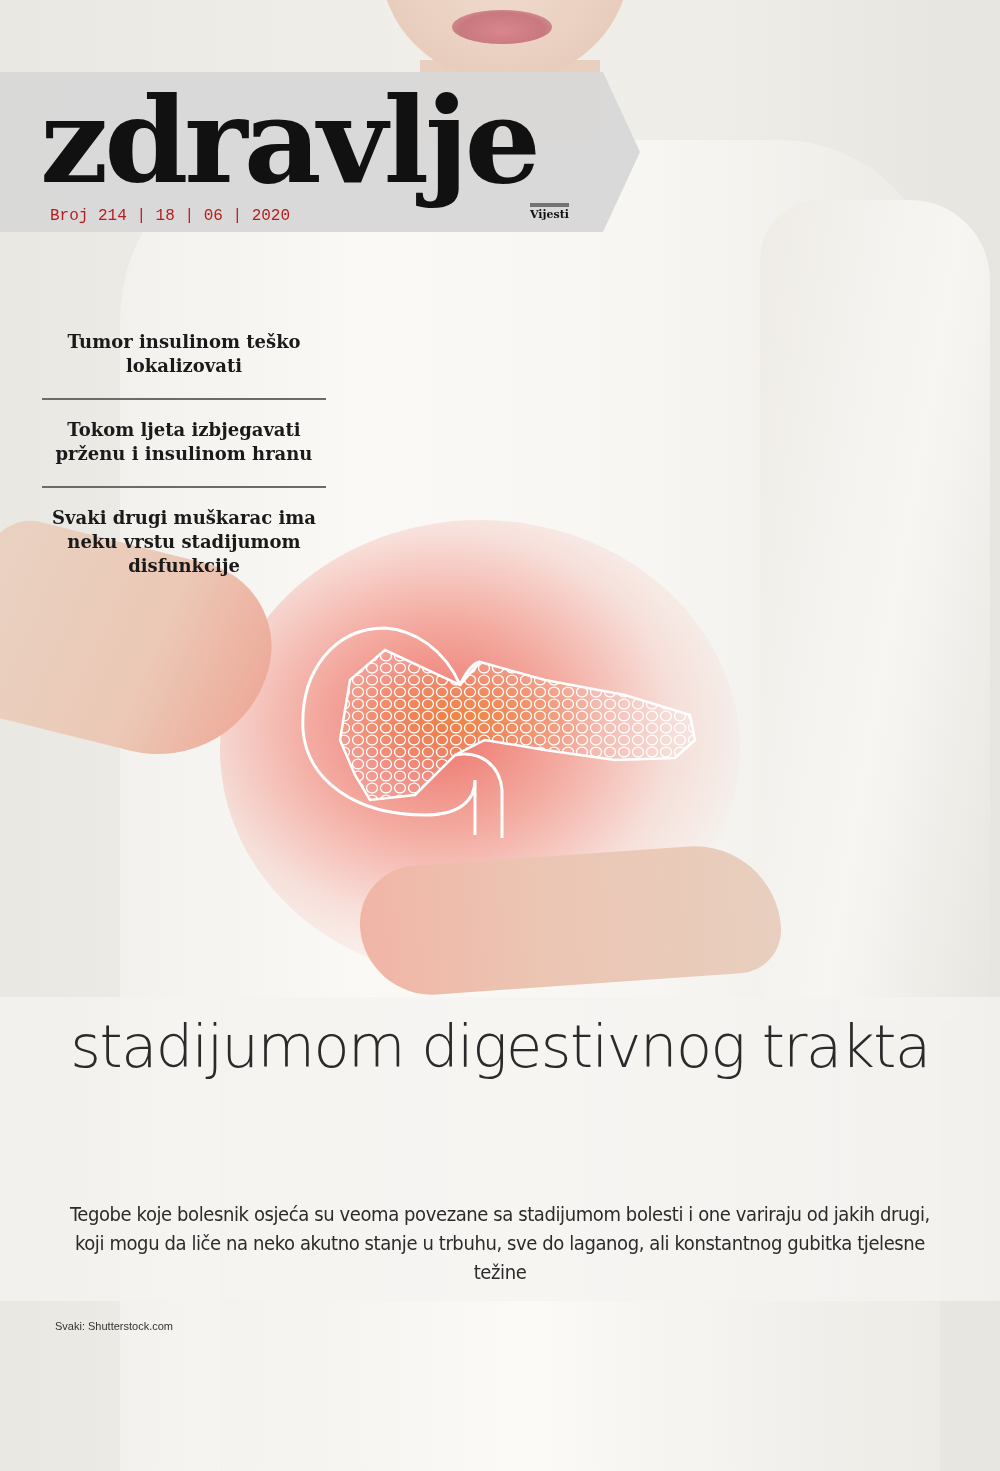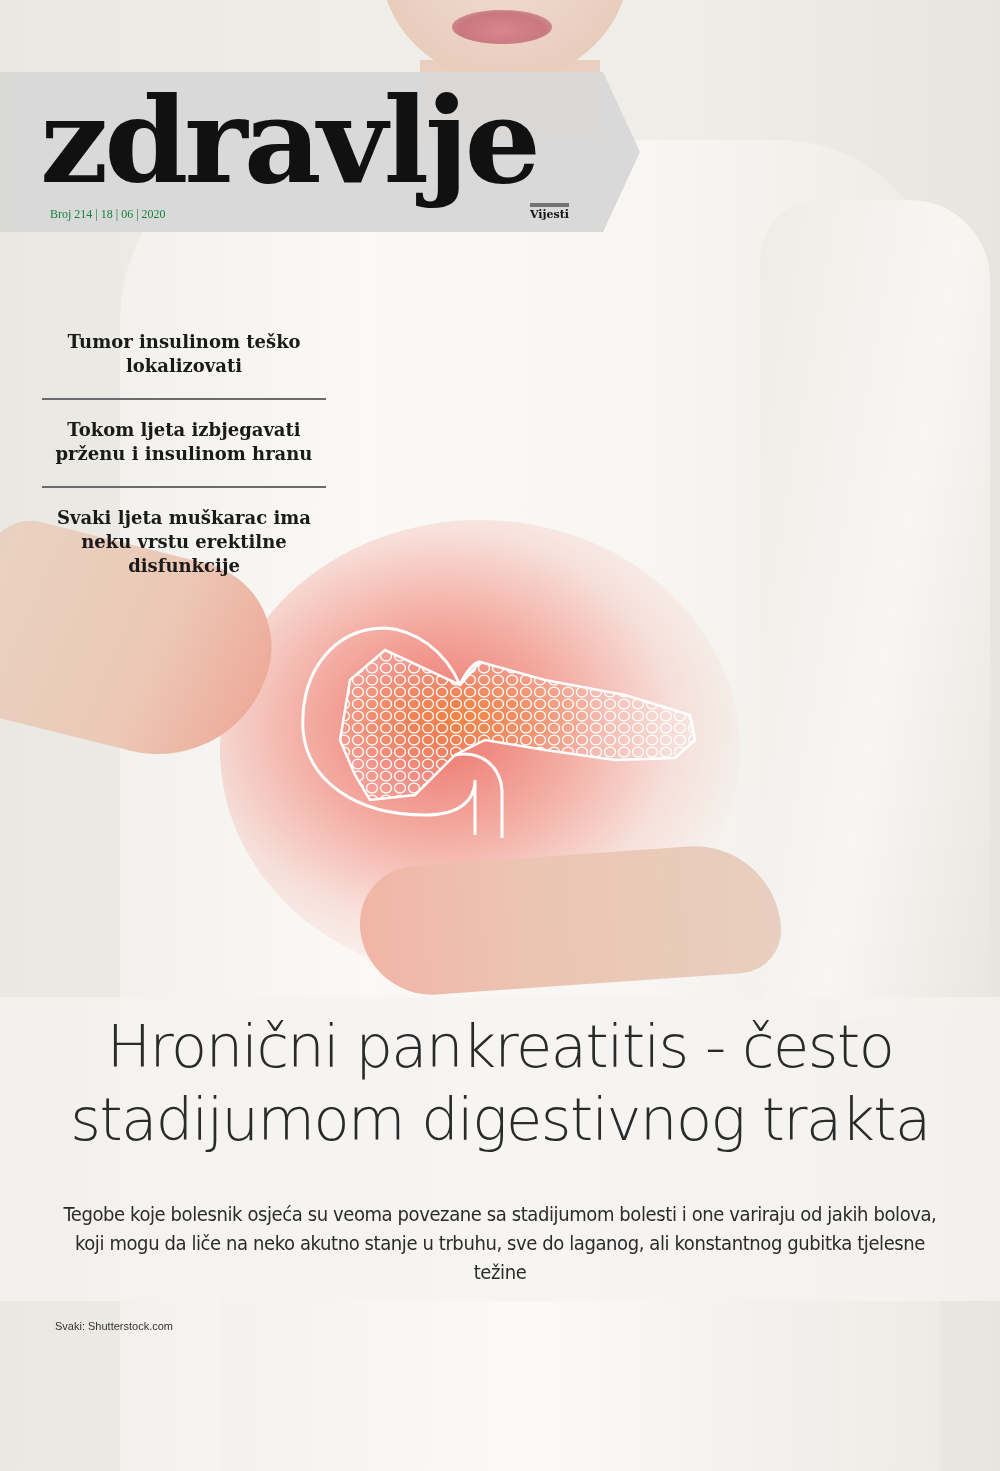--- a/index.html
+++ b/index.html
@@ -12,21 +12,21 @@
   .shirt{position:absolute;left:120px;top:140px;width:820px;height:1400px;border-radius:180px 160px 0 0;background:linear-gradient(90deg,#f2f1ed 0%,#faf9f6 30%,#f7f6f2 65%,#ecebe6 100%);}
   .sleeve{position:absolute;left:760px;top:200px;width:230px;height:820px;border-radius:60px 80px 40px 40px;background:linear-gradient(100deg,#efece6 0%,#f7f6f3 55%,#e8e6e0 100%);}
   .glow{position:absolute;left:220px;top:520px;width:520px;height:460px;border-radius:50%;background:radial-gradient(ellipse at 42% 45%,rgba(235,90,80,.85) 0%,rgba(240,120,105,.6) 30%,rgba(245,170,160,.3) 55%,rgba(250,220,215,0) 75%);}
   .hand-left{position:absolute;left:-30px;top:545px;width:300px;height:200px;border-radius:60px 120px 160px 40px;background:linear-gradient(100deg,#e9d2c2 0%,#ecc8b6 60%,#eea796 100%);transform:rotate(14deg);}
   .hand-bottom{position:absolute;left:360px;top:855px;width:420px;height:130px;border-radius:80px 120px 60px 100px;background:linear-gradient(90deg,#f1b5a6 0%,#ecc4b2 40%,#e8cfbf 100%);transform:rotate(-4deg);}
   .pants{position:absolute;left:220px;top:1000px;width:620px;height:471px;background:linear-gradient(90deg,#f3f2ee,#fbfaf7,#efeeea);}
   .pancreas{position:absolute;left:295px;top:590px;width:410px;height:250px;}
 
   .banner{position:absolute;left:0;top:72px;width:640px;height:160px;background:#d8d8d8;clip-path:polygon(0 0,603px 0,640px 80px,603px 160px,0 160px);opacity:.97;}
   .masthead{position:absolute;left:40px;top:82px;font-family:"DejaVu Serif",serif;font-weight:bold;font-size:118px;letter-spacing:-4px;line-height:1;color:#111;transform:scaleX(1.02);transform-origin:left;}
-  .issue{position:absolute;left:50px;top:207px;font-family:Liberation Serif, serif;font-size:12px;color:#15803d;}
+  .issue{position:absolute;left:50px;top:207px;font-family:Liberation Mono, monospace;font-size:16px;color:#b91c1c;}
   .brand{position:absolute;left:530px;top:203px;font-family:"DejaVu Serif",serif;font-weight:bold;font-size:11px;color:#111;border-top:4px solid #737373;padding-top:1px;}
 
   .teasers{position:absolute;left:42px;top:282px;width:284px;margin-top:48px;}
   .teaser{font-family:"DejaVu Serif",serif;font-weight:bold;font-size:18px;line-height:24px;color:#1a1a1a;text-align:center;padding:0 0 20px 0;}
   .teaser-divider{height:2px;background:#6b6b6b;margin:0 0 18px 0;}
 
   .headline-band{position:absolute;left:0;top:997px;width:1000px;height:304px;background:rgba(245,244,241,.78);}
   .headline{position:absolute;left:40px;top:1010px;width:920px;text-align:center;font-family:"DejaVu Sans",sans-serif;font-weight:200;font-size:59px;line-height:73px;color:#2a2a2a;letter-spacing:-1.5px;-webkit-text-stroke:0;}
   .subhead{position:absolute;left:60px;top:1200px;width:880px;text-align:center;font-family:"DejaVu Sans Condensed","DejaVu Sans",sans-serif;font-size:20px;line-height:29px;color:#2b2b2b;letter-spacing:-.4px;}
   .credit{position:absolute;left:55px;top:1320px;font-size:11px;color:#333;}
@@ -66,22 +66,21 @@
 <div class="banner"></div>
 <div class="masthead">zdravlje</div>
 <div class="issue">Broj 214 | 18 | 06 | 2020</div>
 <div class="brand">Vijesti</div>
 
 <div class="teasers">
   <div class="teaser">Tumor insulinom teško lokalizovati</div>
   <div class="teaser-divider"></div>
   <div class="teaser">Tokom ljeta izbjegavati prženu i insulinom hranu</div>
   <div class="teaser-divider"></div>
-  <div class="teaser">Svaki ljeta muškarac ima neku vrstu erektilne disfunkcije</div>
+  <div class="teaser">Svaki drugi muškarac ima neku vrstu stadijumom disfunkcije</div>
 </div>
 
 <div class="headline-band"></div>
 <div class="headline">
-  <div>Hronični pankreatitis - često</div>
   <div>stadijumom digestivnog trakta</div>
 </div>
-<div class="subhead">Tegobe koje bolesnik osjeća su veoma povezane sa stadijumom bolesti i one variraju od jakih bolova, koji mogu da liče na neko akutno stanje u trbuhu, sve do laganog, ali konstantnog gubitka tjelesne težine</div>
+<div class="subhead">Tegobe koje bolesnik osjeća su veoma povezane sa stadijumom bolesti i one variraju od jakih drugi, koji mogu da liče na neko akutno stanje u trbuhu, sve do laganog, ali konstantnog gubitka tjelesne težine</div>
 <div class="credit">Svaki: Shutterstock.com</div>
 
 </body></html>

